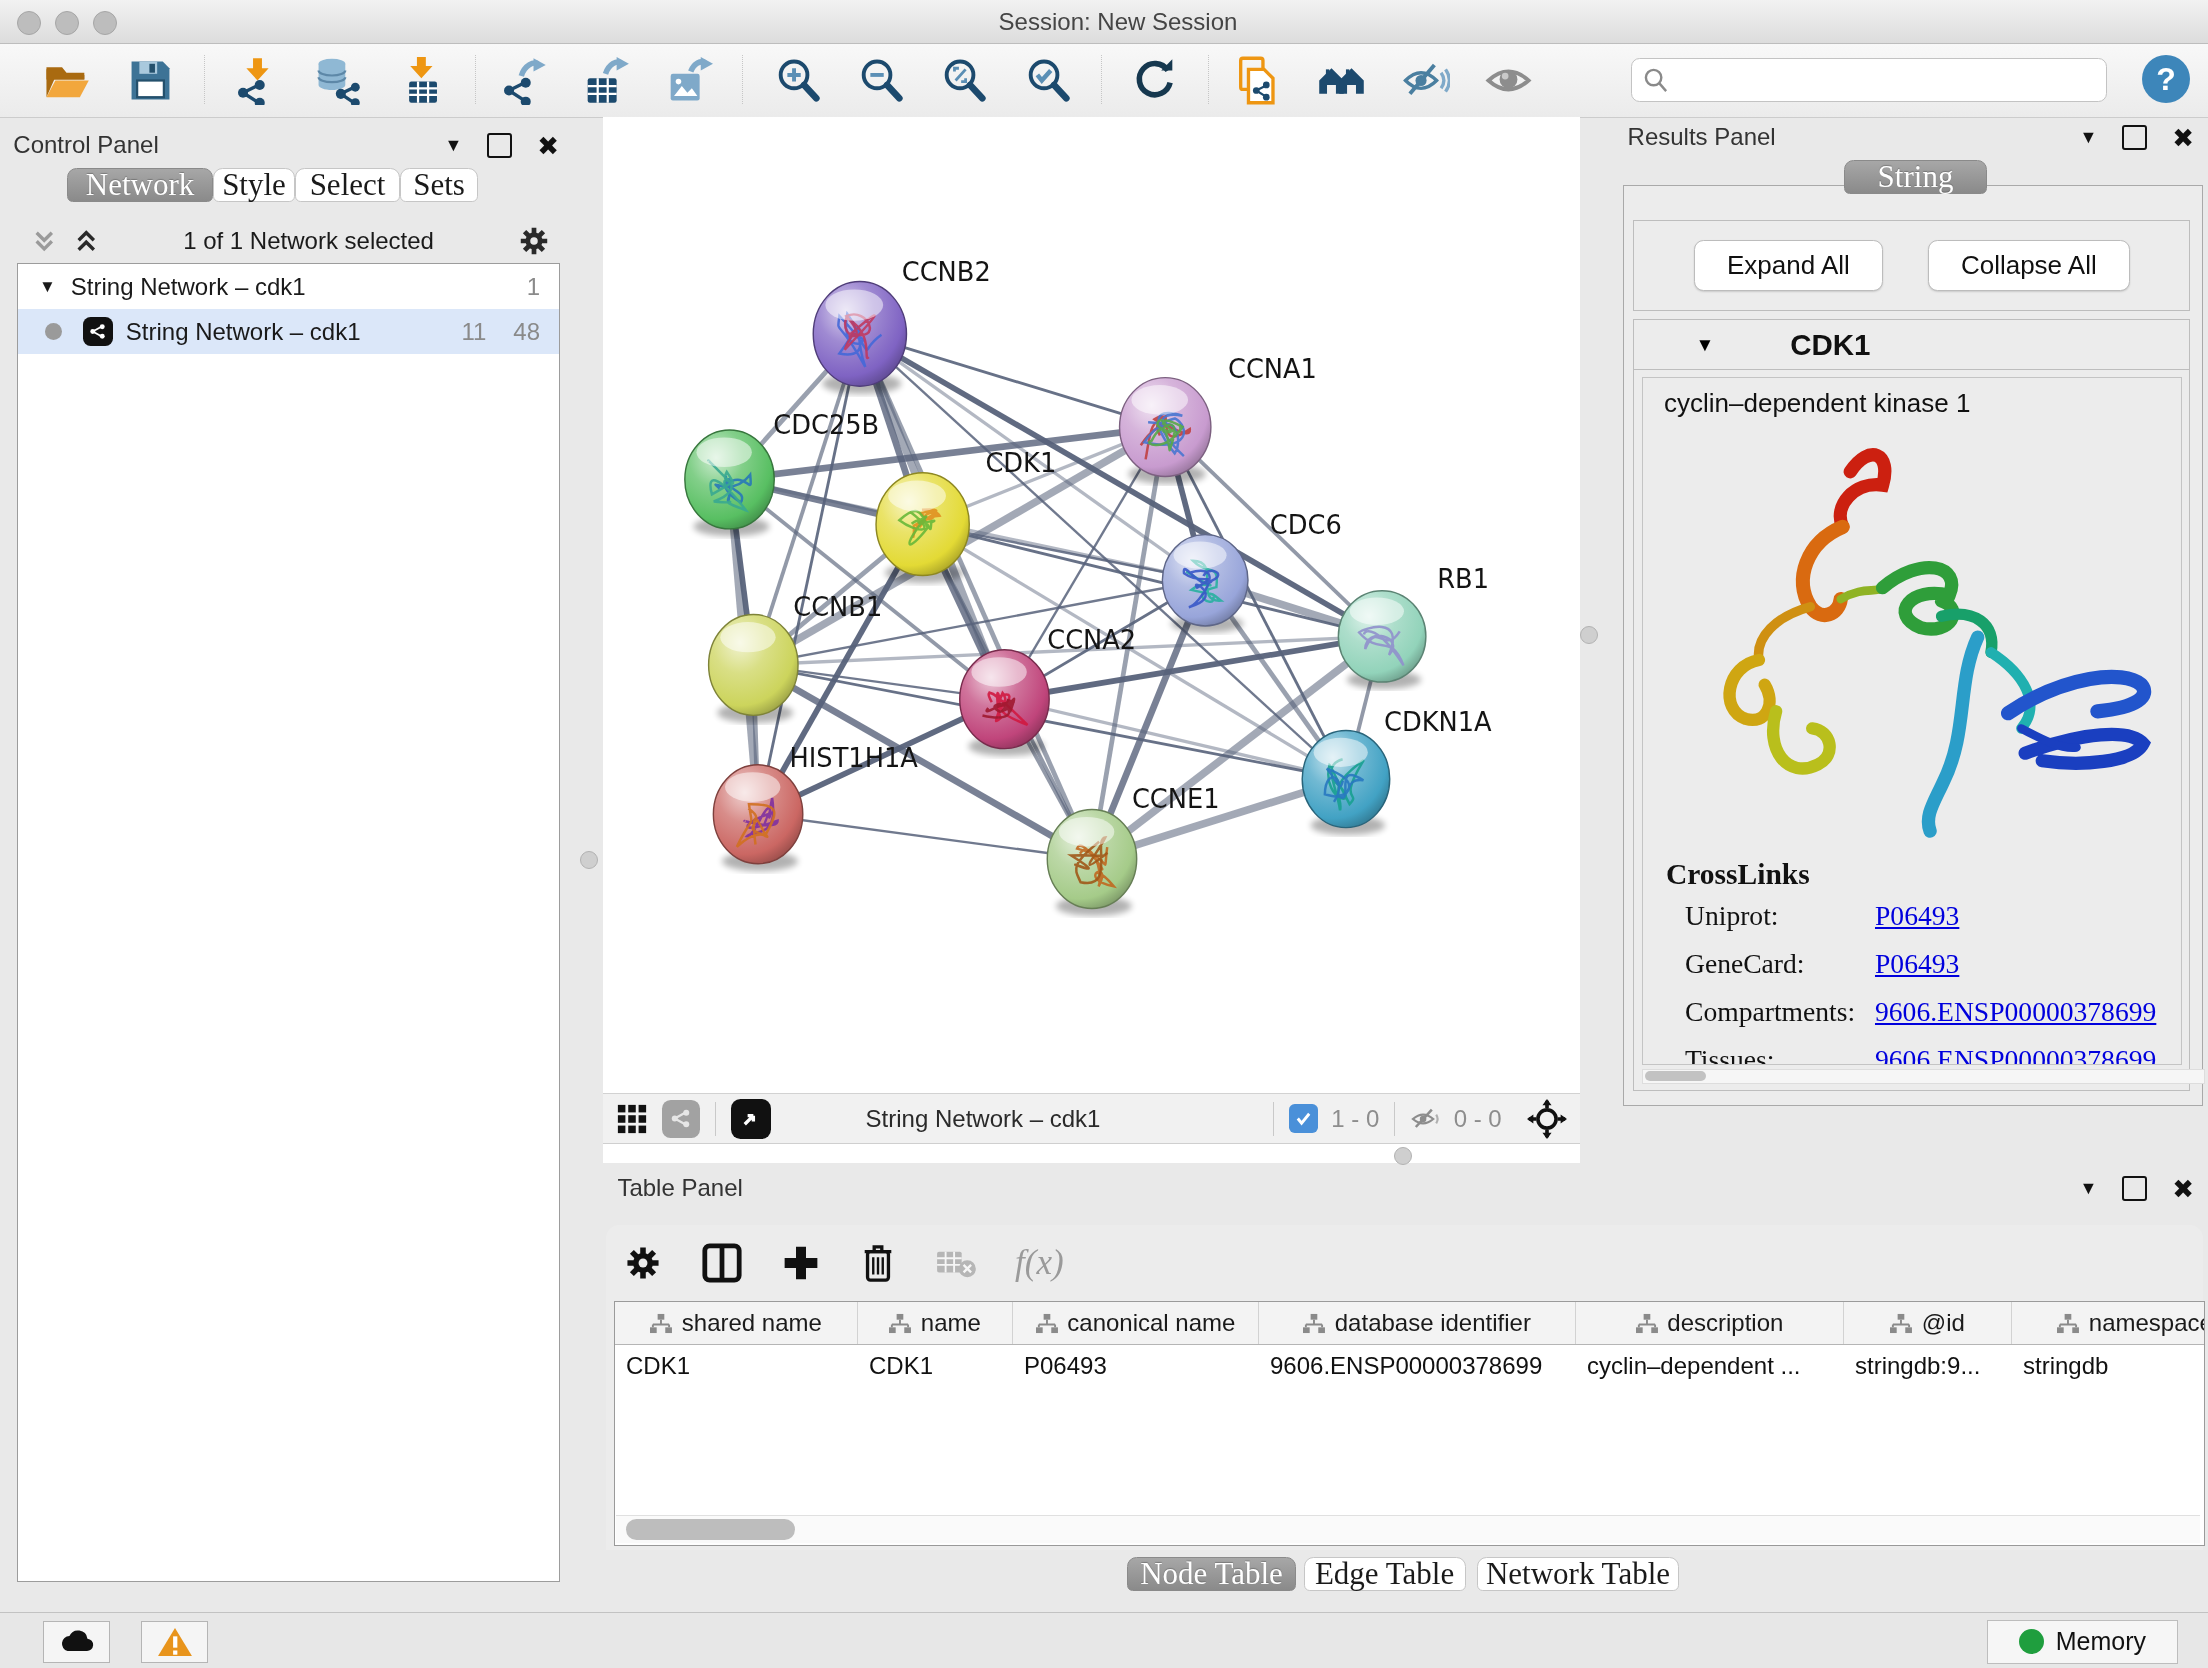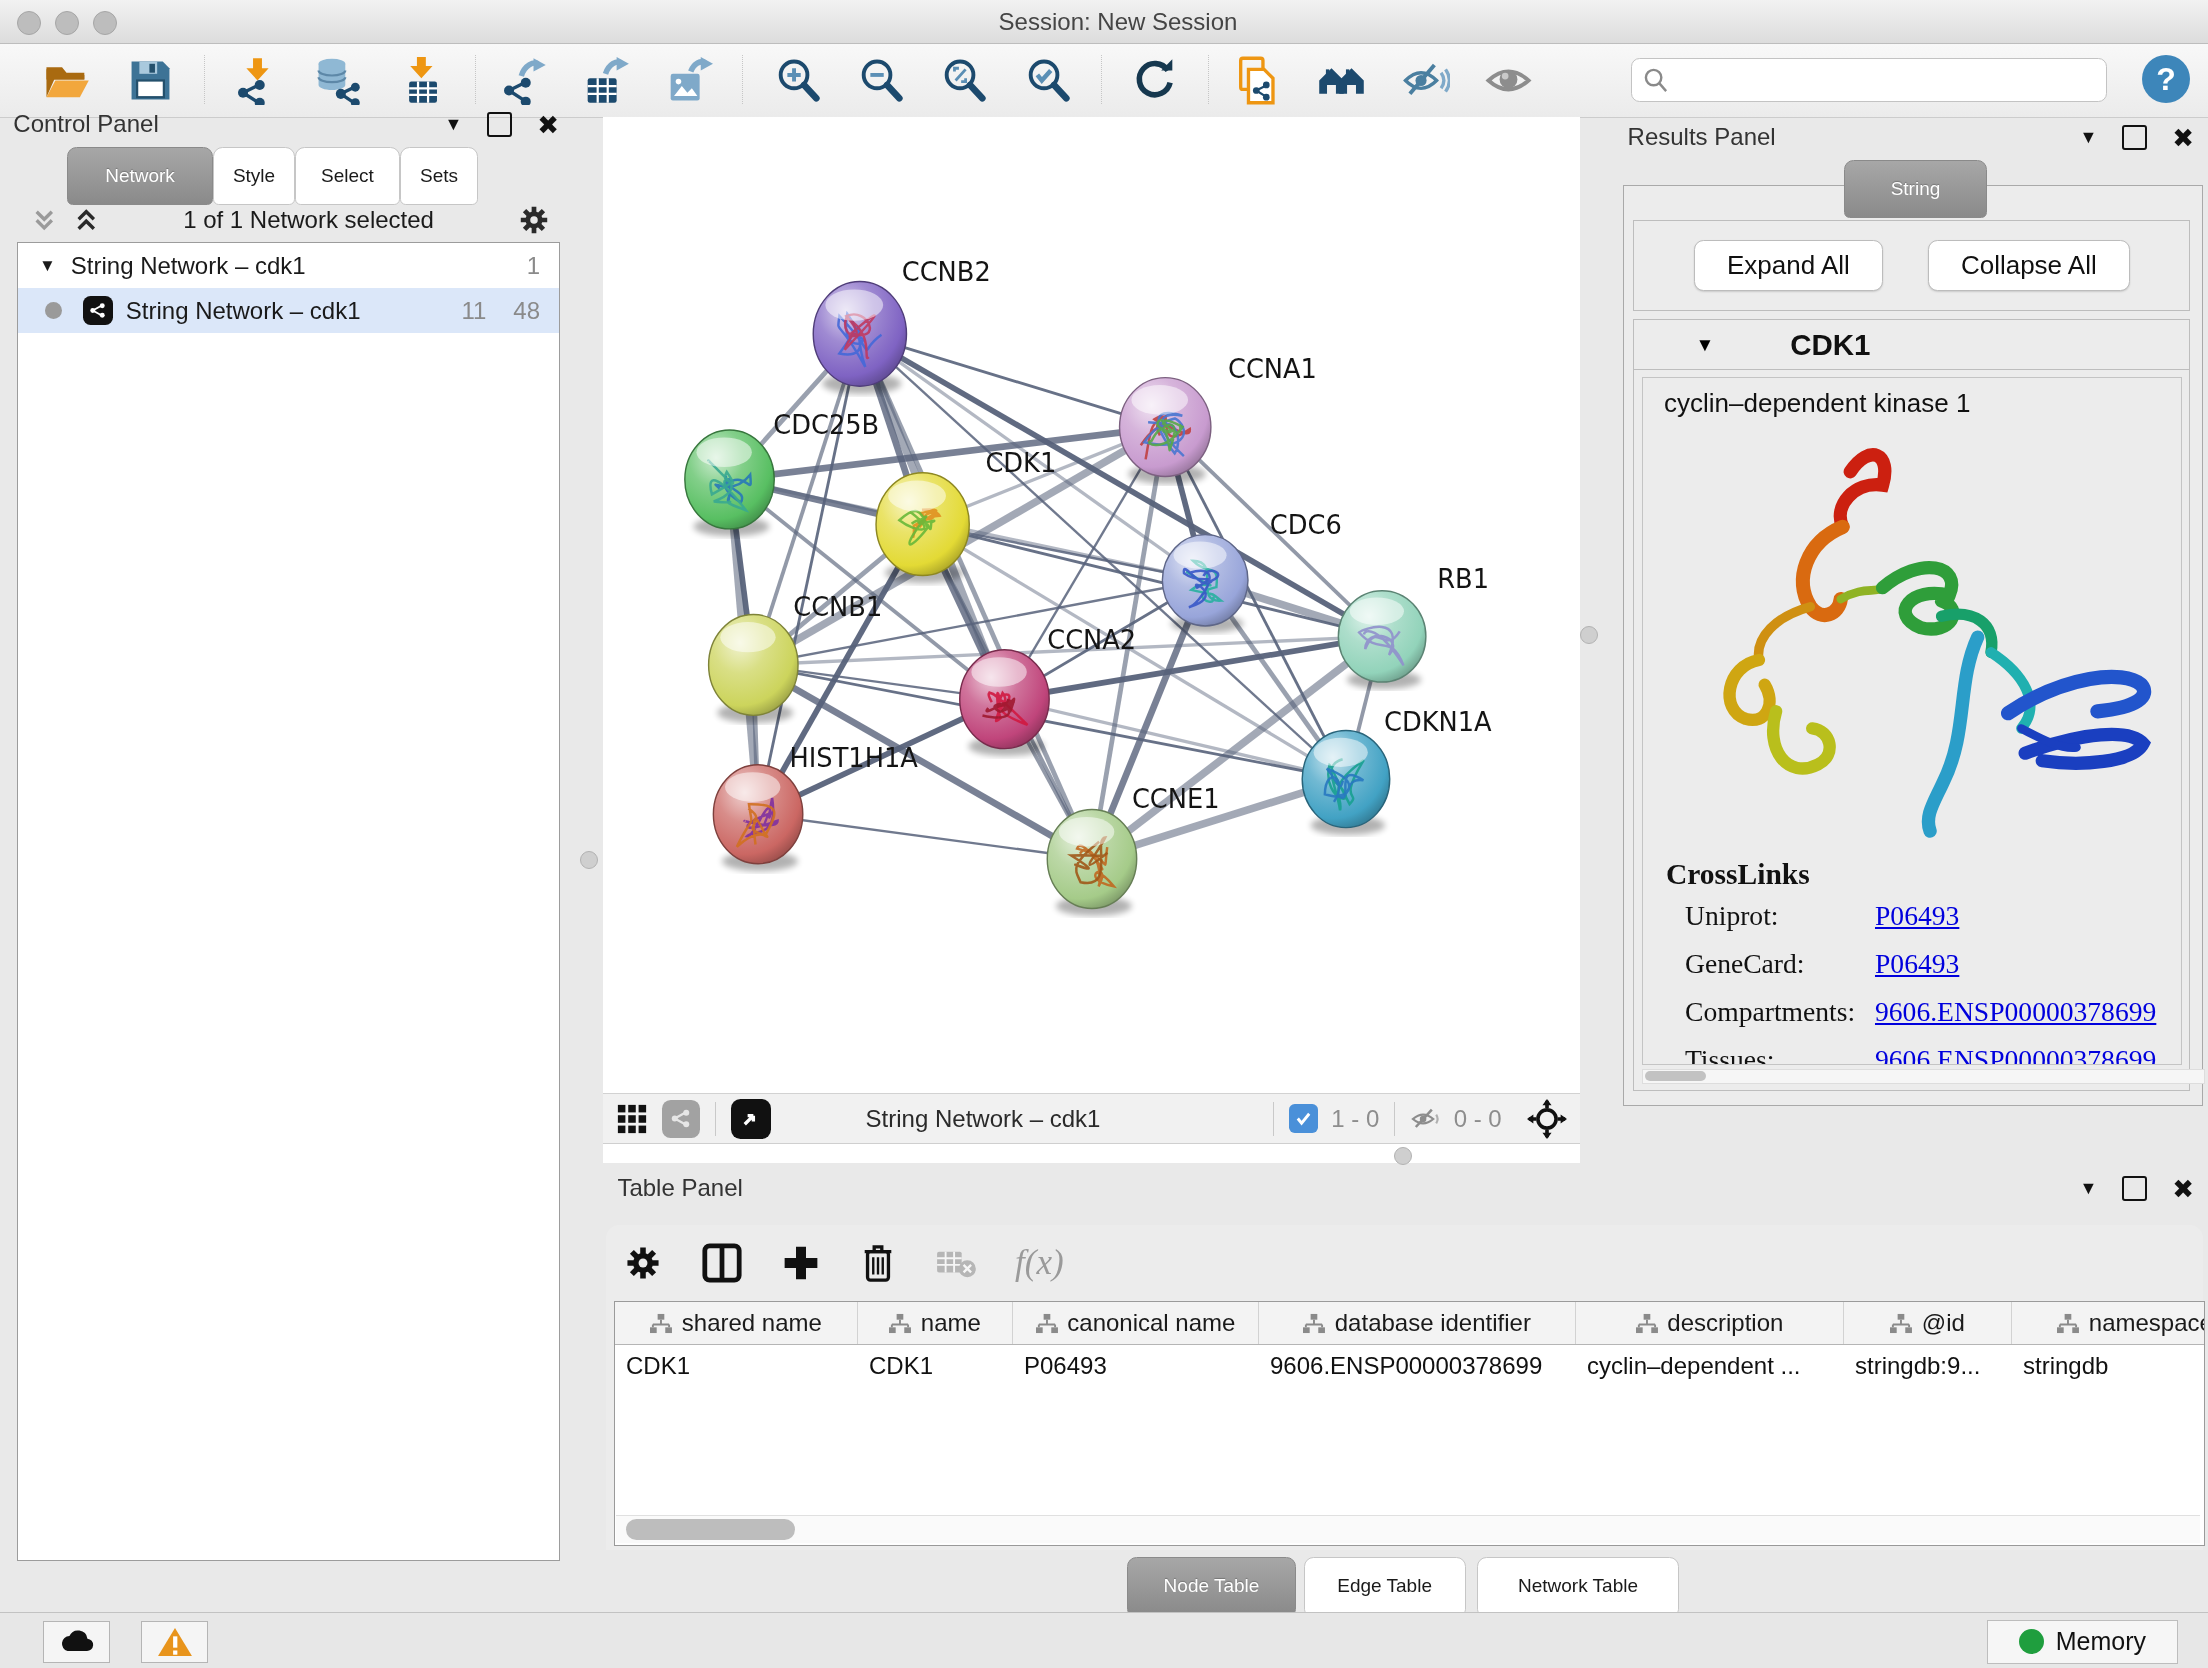--- a/index.html
+++ b/index.html
@@ -20,26 +20,26 @@
     border:1px solid #c3c3c3;border-radius:8.6px;display:flex;align-items:center;padding-left:11.4px;box-sizing:border-box;}
   .searchwrap input{border:none;outline:none;font-size:23px;flex:1;background:transparent;margin-left:7.6px;}
   .helpbtn{position:absolute;left:2142px;top:11.4px;width:48px;height:48px;border-radius:50%;
     background:#3d86ba;color:#ffffff;font-size:32px;font-weight:bold;display:flex;align-items:center;justify-content:center;}
   
   .phead{font-size:24px;color:#333;}
   .pctl{display:flex;gap:25px;align-items:center;}
   .tri{font-size:18px;color:#111;}
   .sqr{width:21px;height:21px;border:2.9px solid #111;border-radius:2.9px;}
   .xx{font-size:26px;font-weight:bold;color:#111;line-height:1;}
-  .tab{height:58px;box-sizing:border-box;border:1px solid #c6c6c6;background:#ffffff;color:#1a1a1a;
-    font-size:19px;display:flex;align-items:center;justify-content:center;border-radius:9.5px 9.5px 5.7px 5.7px;}
+  .tab{height:34px;box-sizing:border-box;border:1px solid #c6c6c6;background:#ffffff;color:#1a1a1a;
+    font-size:31px;display:flex;align-items:center;justify-content:center;border-radius:9.5px 9.5px 5.7px 5.7px;font-family:Liberation Serif, serif;}
   .tab.sel{background:linear-gradient(#a7a7a7,#8a8a8a);color:#ffffff;border-color:#8a8a8a;
     text-shadow:0 -1px 1px rgba(0,0,0,.25);}
   
-  .cpanel{position:absolute;left:0;top:104px;width:582px;height:1495px;}
+  .cpanel{position:absolute;left:0;top:125px;width:582px;height:1495px;}
   .cp-tabs{position:absolute;left:67px;top:43px;display:flex;}
   .cp-sub{position:absolute;left:17px;top:95px;width:543px;height:42px;display:flex;align-items:center;}
   .cp-list{position:absolute;left:17px;top:138px;width:543px;height:1319px;background:#ffffff;
     border:1.9px solid #9c9c9c;box-sizing:border-box;}
   .trow{height:45px;display:flex;align-items:center;font-size:24px;color:#1a1a1a;}
   .trow .cnt{color:#8a8a8a;}
   .sharebadge{width:29.5px;height:29.5px;background:#111;border-radius:7.6px;display:flex;align-items:center;justify-content:center;}
   
   .netcanvas{position:absolute;left:603px;top:117px;width:977px;height:1046px;background:#ffffff;}
   .netstatus{position:absolute;left:603px;top:1093px;width:977px;height:49px;background:#f1f1f1;

